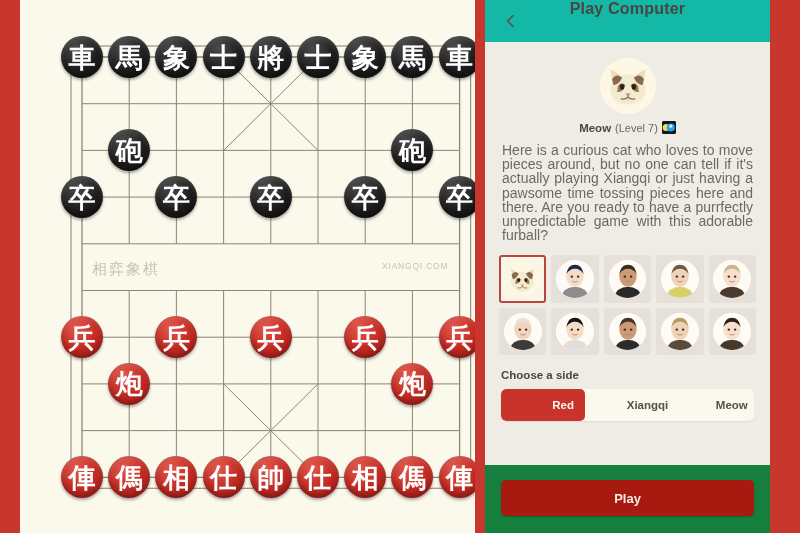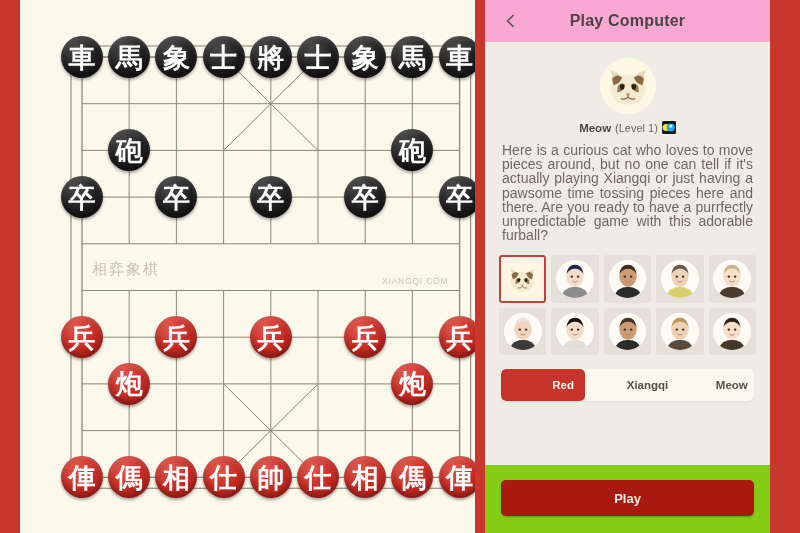--- a/index.html
+++ b/index.html
@@ -32,21 +32,21 @@
 
   .watermark {
     position: absolute;
     font-size: 8.5px;
     color: #c9c2b4;
     letter-spacing: 0.6px;
     white-space: nowrap;
     user-select: none;
   }
   #wm-cn { left: 72px; top: 260px; letter-spacing: 2px; font-size: 15px;}
-  #wm-en { left: 362px; top: 276px; font-size: 8.5px; letter-spacing: 0.8px; text-align: right;}
+  #wm-en { left: 362px; top: 261px; font-size: 8.5px; letter-spacing: 0.8px; text-align: right;}
 
   .piece {
     position: absolute;
     width: 42px; height: 42px;
     margin-left: -21px; margin-top: -21px;
     border-radius: 50%;
     display: flex; align-items: center; justify-content: center;
     font-size: 27px;
     font-weight: bold;
     color: #fff;
@@ -75,23 +75,22 @@
   #side-panel {
     position: absolute;
     left: 485px; top: 0;
     width: 285px; height: 533px;
     background: #efece6;
     overflow: hidden;
   }
   #panel-header {
     position: relative;
     height: 42px;
-    background: #f9a8d4;
+    background: #14b8a6;
     display: flex;
-    align-items: center;
   }
   #back-btn {
     position: absolute;
     left: 14px; top: 9px;
     width: 24px; height: 24px;
     display: flex; align-items: center; justify-content: center;
     cursor: pointer;
   }
   #panel-title {
     width: 100%;
@@ -198,21 +197,21 @@
   .side-opt.active {
     background: #c8342b;
     color: #fdf6ee;
     border-radius: 5px;
   }
 
   #play-wrap {
     position: absolute;
     left: 0; bottom: 0;
     width: 285px;
-    background: #84cc16;
+    background: #15803d;
     padding: 15px 16px 17px 16px;
     box-sizing: border-box;
   }
   #play-button {
     width: 100%;
     height: 36px;
     background: #a81a10;
     color: #f6ece4;
     border: none;
     border-radius: 5px;
@@ -330,21 +329,21 @@
           <path d="M44 32 Q40 26 35 31 Q38 40 45 39 Z" fill="#9b7a53"></path>
           <ellipse cx="25" cy="33" rx="2.6" ry="3.4" fill="#2b2118"></ellipse>
           <ellipse cx="39" cy="33" rx="2.6" ry="3.4" fill="#2b2118"></ellipse>
           <path d="M29 41 L35 41 L32 45 Z" fill="#b98d78"></path>
           <path d="M32 45 Q28 49 24 47 M32 45 Q36 49 40 47" stroke="#8a6a46" stroke-width="1.4" fill="none" stroke-linecap="round"></path>
           <path d="M31 48 Q32 52 33 48" fill="#d9b5a5"></path>
         </svg>
       </div>
       <div id="opponent-namerow">
         <span id="opponent-name">Meow</span>
-        <span id="opponent-level">(Level 1)</span>
+        <span id="opponent-level">(Level 7)</span>
         <span id="level-badge">
           <svg width="14" height="13" viewBox="0 0 14 13">
             <rect x="0" y="0" width="14" height="13" fill="#14161b"></rect>
             <circle cx="4.2" cy="6.5" r="3.6" fill="#f2e04a"></circle>
             <circle cx="8.8" cy="6.5" r="4.1" fill="#1ea7e8"></circle>
             <circle cx="8.8" cy="5.2" r="1.6" fill="#cfeeff"></circle>
           </svg>
         </span>
       </div>
       <div id="opponent-desc">Here is a curious cat who loves to move pieces around, but no one can tell if it's actually playing Xiangqi or just having a pawsome time tossing pieces here and there. Are you ready to have a purrfectly unpredictable game with this adorable furball?</div>
@@ -482,20 +481,21 @@
               <path d="M13 18 Q15 6 24 6 Q33 6 35 18 Q31 11 24 11 Q17 11 13 18 Z" fill="#2e2118"></path>
               <circle cx="20" cy="21" r="1.5" fill="#3a2d22"></circle>
               <circle cx="28" cy="21" r="1.5" fill="#3a2d22"></circle>
               <path d="M21 27 Q24 29.5 27 27" stroke="#b98a74" stroke-width="1.2" fill="none" stroke-linecap="round"></path>
             </svg>
           </div>
         </div>
       </div>
 
     <div id="side-section">
+      <div id="side-label">Choose a side</div>
       <div id="side-toggle">
           <div class="side-opt active">Red</div>
           <div class="side-opt">Xiangqi</div>
           <div class="side-opt">Meow</div>
         </div>
     </div>
 
     <div id="play-wrap">
       <button id="play-button">Play</button>
     </div>

